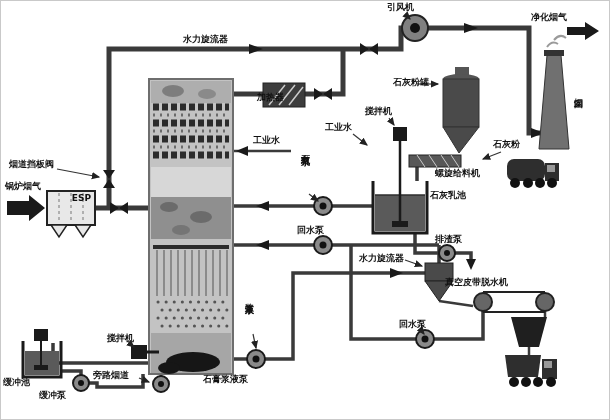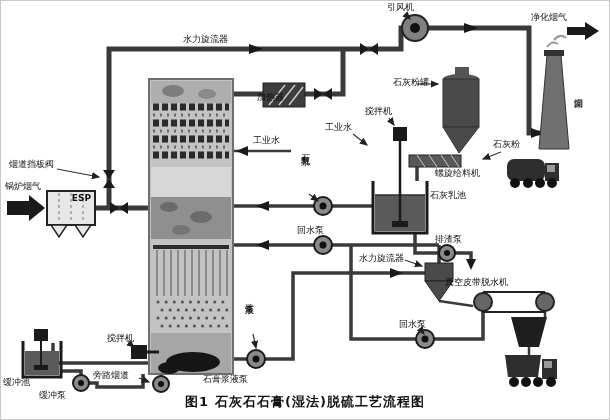--- a/index.html
+++ b/index.html
@@ -1,19 +1,19 @@
 <!DOCTYPE html>
 <html><head>
 <meta charset="utf-8">
 <style>
   html,body{margin:0;padding:0;background:#fff;}
   .stage{position:relative;width:610px;height:420px;background:#ffffff;border:1px solid #c9c9c9;
          box-sizing:border-box;font-family:"DejaVu Sans",sans-serif;overflow:hidden;}
   .stage svg{position:absolute;left:0;top:0;}
-  .lbl{position:absolute;font-size:9px;color:#111;white-space:nowrap;line-height:1.05;}
+  .lbl{position:absolute;font-size:9px;color:#111;white-space:nowrap;line-height:1.05;font-weight:bold;}
   .lbl.v{writing-mode:vertical-rl;text-orientation:upright;letter-spacing:1px;}
   .lbl.esp{font-weight:bold;font-size:9px;width:40px;text-align:right;}
   .caption{position:absolute;left:0;right:0;top:392px;text-align:center;font-size:13px;
            font-weight:700;color:#111;letter-spacing:1px;}
   .caption .fig{margin-right:6px;}
 </style>
 </head>
 <body>
 
 <div class="stage">
@@ -282,17 +282,14 @@
 <div class="lbl" style="left:358px;top:253px">水力旋流器</div>
 <div class="lbl" style="left:444px;top:277px">真空皮带脱水机</div>
 <div class="lbl" style="left:398px;top:319px">回水泵</div>
 <div class="lbl v" style="left:243px;top:295px">浆液泵</div>
 <div class="lbl" style="left:106px;top:333px">搅拌机</div>
 <div class="lbl" style="left:92px;top:370px">旁路烟道</div>
 <div class="lbl" style="left:202px;top:374px">石膏浆液泵</div>
 <div class="lbl" style="left:2px;top:377px">缓冲池</div>
 <div class="lbl" style="left:38px;top:390px">缓冲泵</div>
 
-<div class="caption">
-  <span class="fig">图1</span><span>石灰石石膏(湿法)脱硫工艺流程图</span>
+
 </div>
 
-</div>
-
 </body></html>

